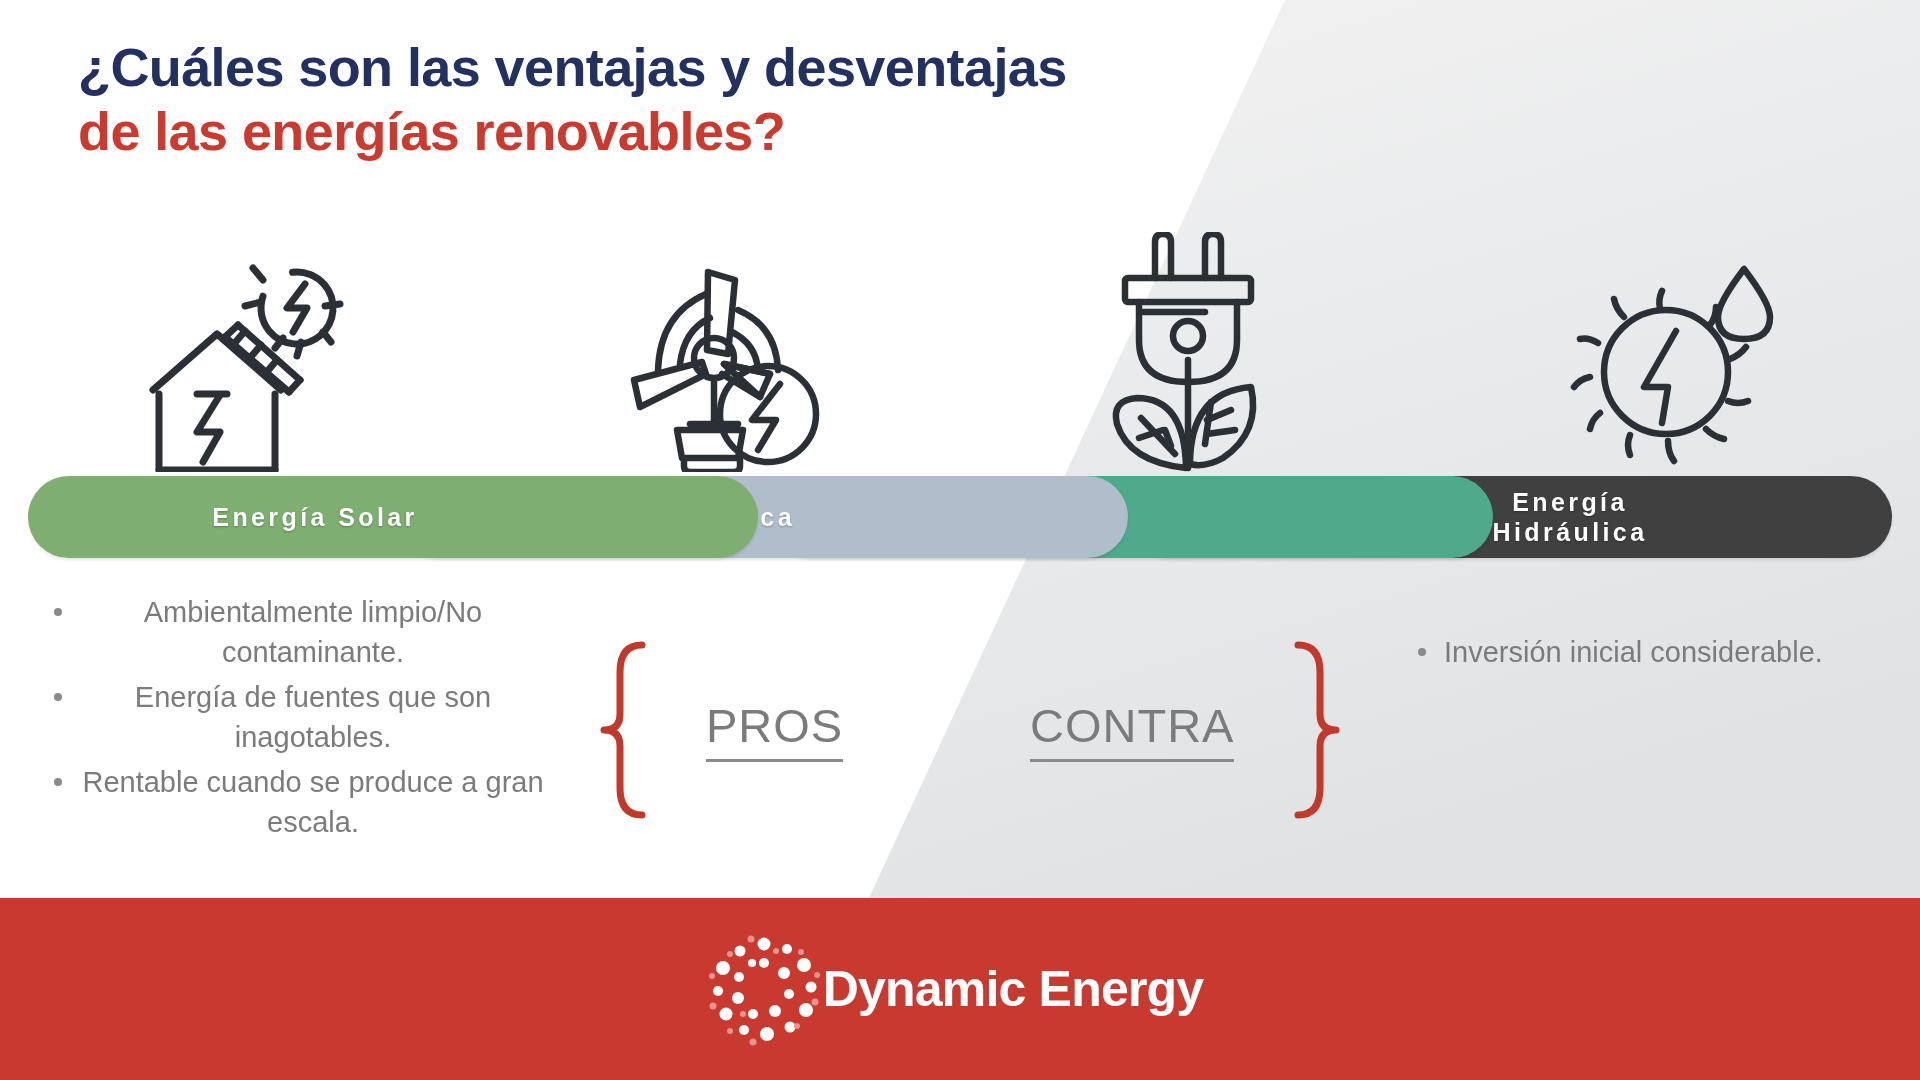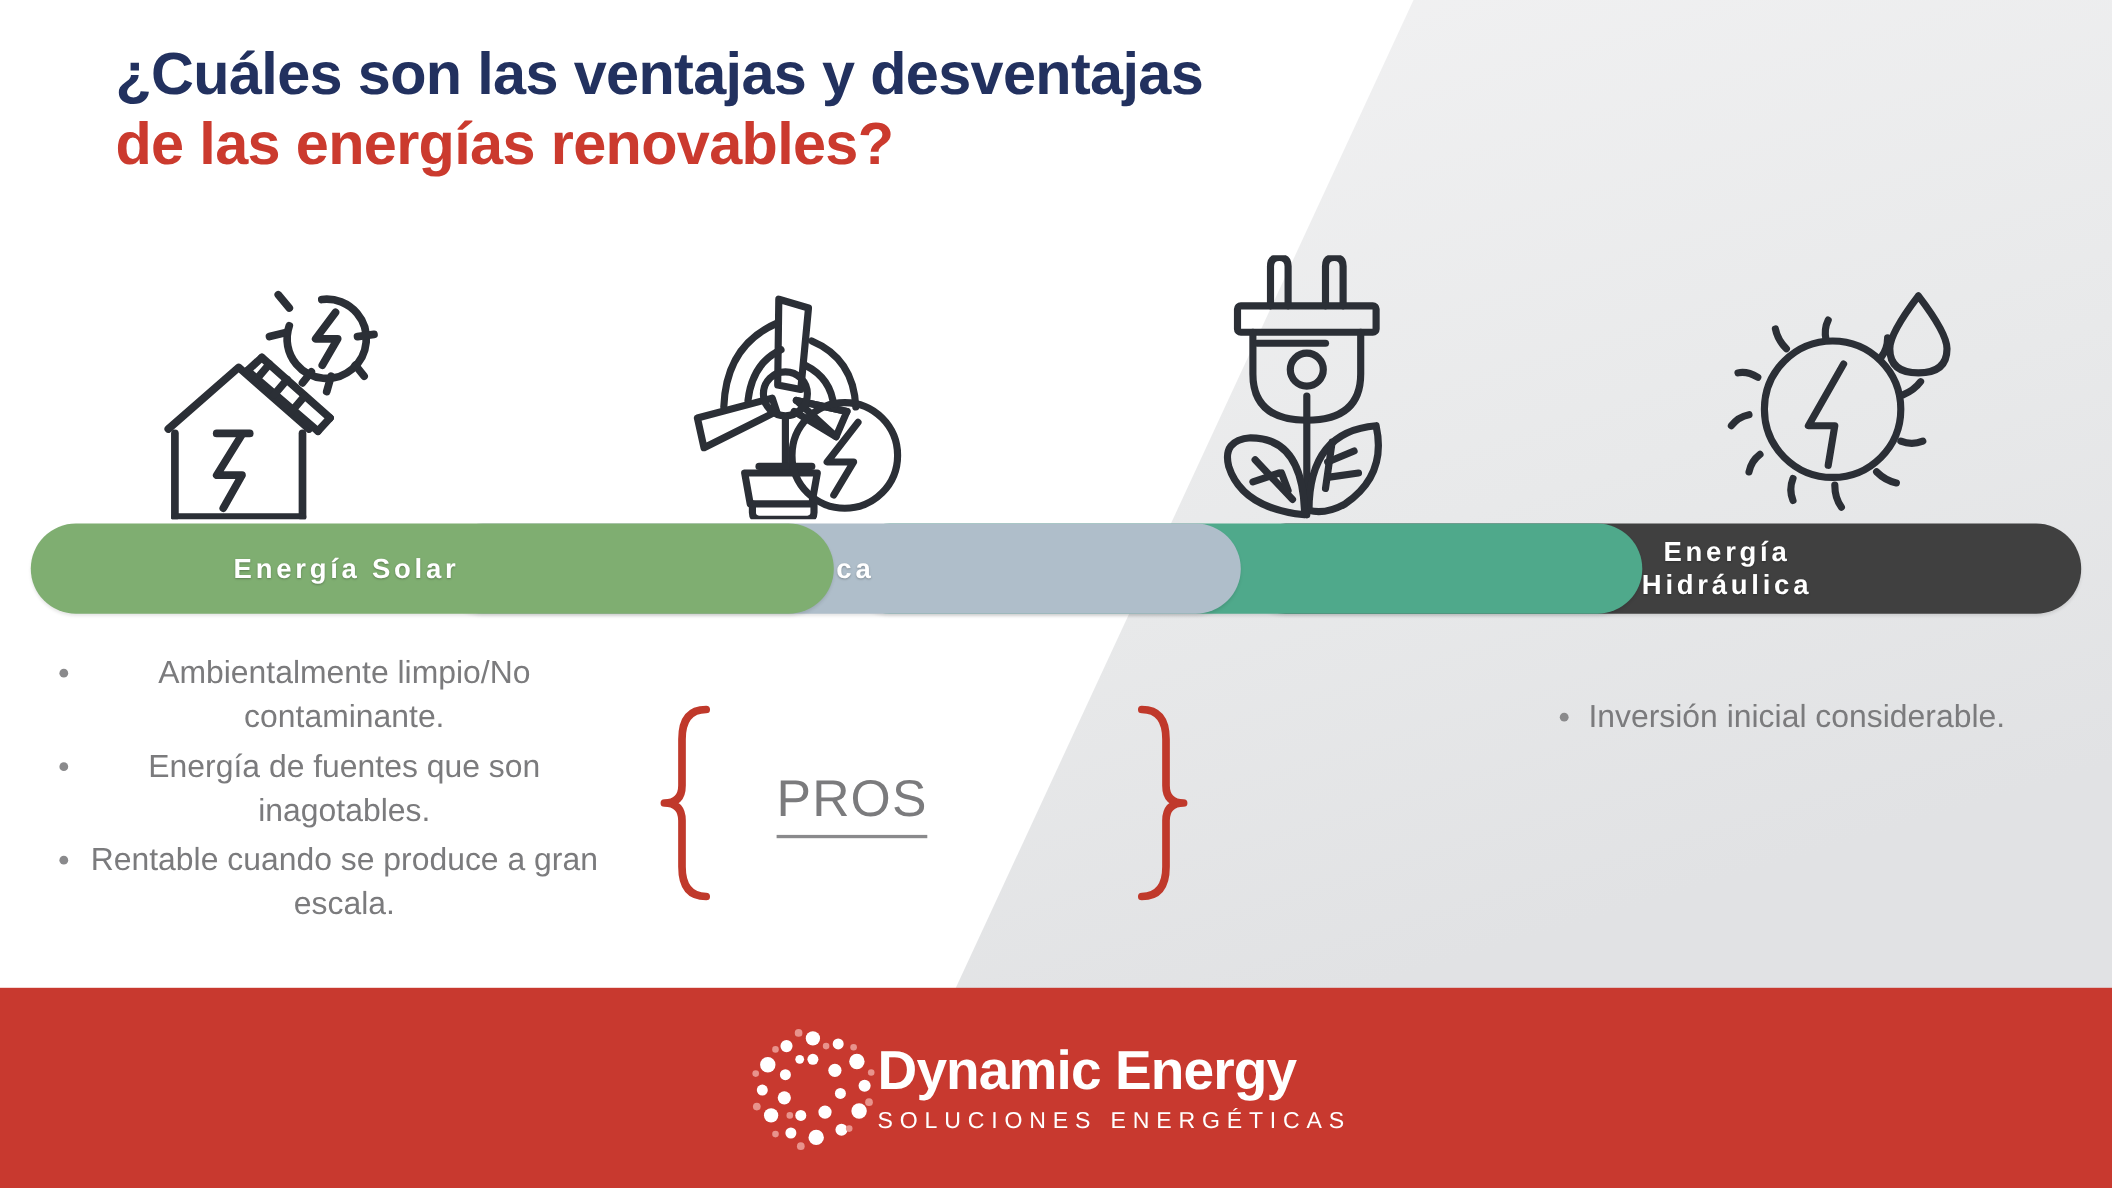--- a/index.html
+++ b/index.html
@@ -7,21 +7,21 @@
     width:1920px;height:1080px;overflow:hidden;
     font-family:"Liberation Sans", sans-serif;
     background:#ffffff;position:relative;
   }
   #stage{position:absolute;inset:0;width:1920px;height:1080px;overflow:hidden;background:#fff;}
 
   
   .bg-wedge{position:absolute;left:0;top:0;width:1920px;height:900px;z-index:0;}
 
   
-  .title-block{position:absolute;left:37px;top:34px;z-index:4;display:flex;align-items:flex-end;margin-left:27px;}
+  .title-block{position:absolute;left:37px;top:34px;z-index:4;display:flex;align-items:flex-end;}
   .title-bar{width:15px;background:#22315F;margin-right:26px;border-radius:1px;}
   .title-lines{display:flex;flex-direction:column;justify-content:flex-start;padding-top:2px;}
   .title-line{
     font-size:54px;font-weight:700;line-height:1.18;letter-spacing:-0.6px;
     white-space:nowrap;font-family:"Liberation Sans", sans-serif;
   }
   .title-line.l1{color:#22315F;}
   .title-line.l2{color:#CB3A2E;}
 
   
@@ -243,20 +243,21 @@
   </div>
 
   <div class="center-group pros-group">
     <svg class="brace" width="52" height="180" viewBox="0 0 52 180" fill="none" stroke="#C0392B" stroke-width="7" stroke-linecap="round" stroke-linejoin="round">
       <path d="M44 5 Q22 5 22 32 L22 74 Q22 90 6 90 Q22 90 22 106 L22 148 Q22 175 44 175"></path>
     </svg>
     <div class="pc-label">PROS</div>
   </div>
 
   <div class="center-group contra-group">
+    <div class="pc-label">CONTRA</div>
     <svg class="brace" width="52" height="180" viewBox="0 0 52 180" fill="none" stroke="#C0392B" stroke-width="7" stroke-linecap="round" stroke-linejoin="round">
       <path d="M8 5 Q30 5 30 32 L30 74 Q30 90 46 90 Q30 90 30 106 L30 148 Q30 175 8 175"></path>
     </svg>
   </div>
 
   <div class="footer">
     <div class="logo-wrap">
       <svg width="118" height="118" viewBox="0 0 118 118">
         <g fill="#ffffff">
           <circle cx="59" cy="14" r="6.5"></circle>
@@ -290,18 +291,17 @@
           <circle cx="25" cy="101" r="3"></circle>
           <circle cx="8" cy="76" r="3.5"></circle>
           <circle cx="7" cy="46" r="3"></circle>
           <circle cx="25" cy="24" r="3"></circle>
           <circle cx="71" cy="21" r="3"></circle>
           <circle cx="38" cy="84" r="3"></circle>
         </g>
       </svg>
       <div class="logo-text">
         <div class="logo-name">Dynamic Energy</div>
-        <div class="logo-tag">SOLUCIONES ENERGÉTICAS</div>
       </div>
     </div>
   </div>
 
 </div>
 
 </body></html>

